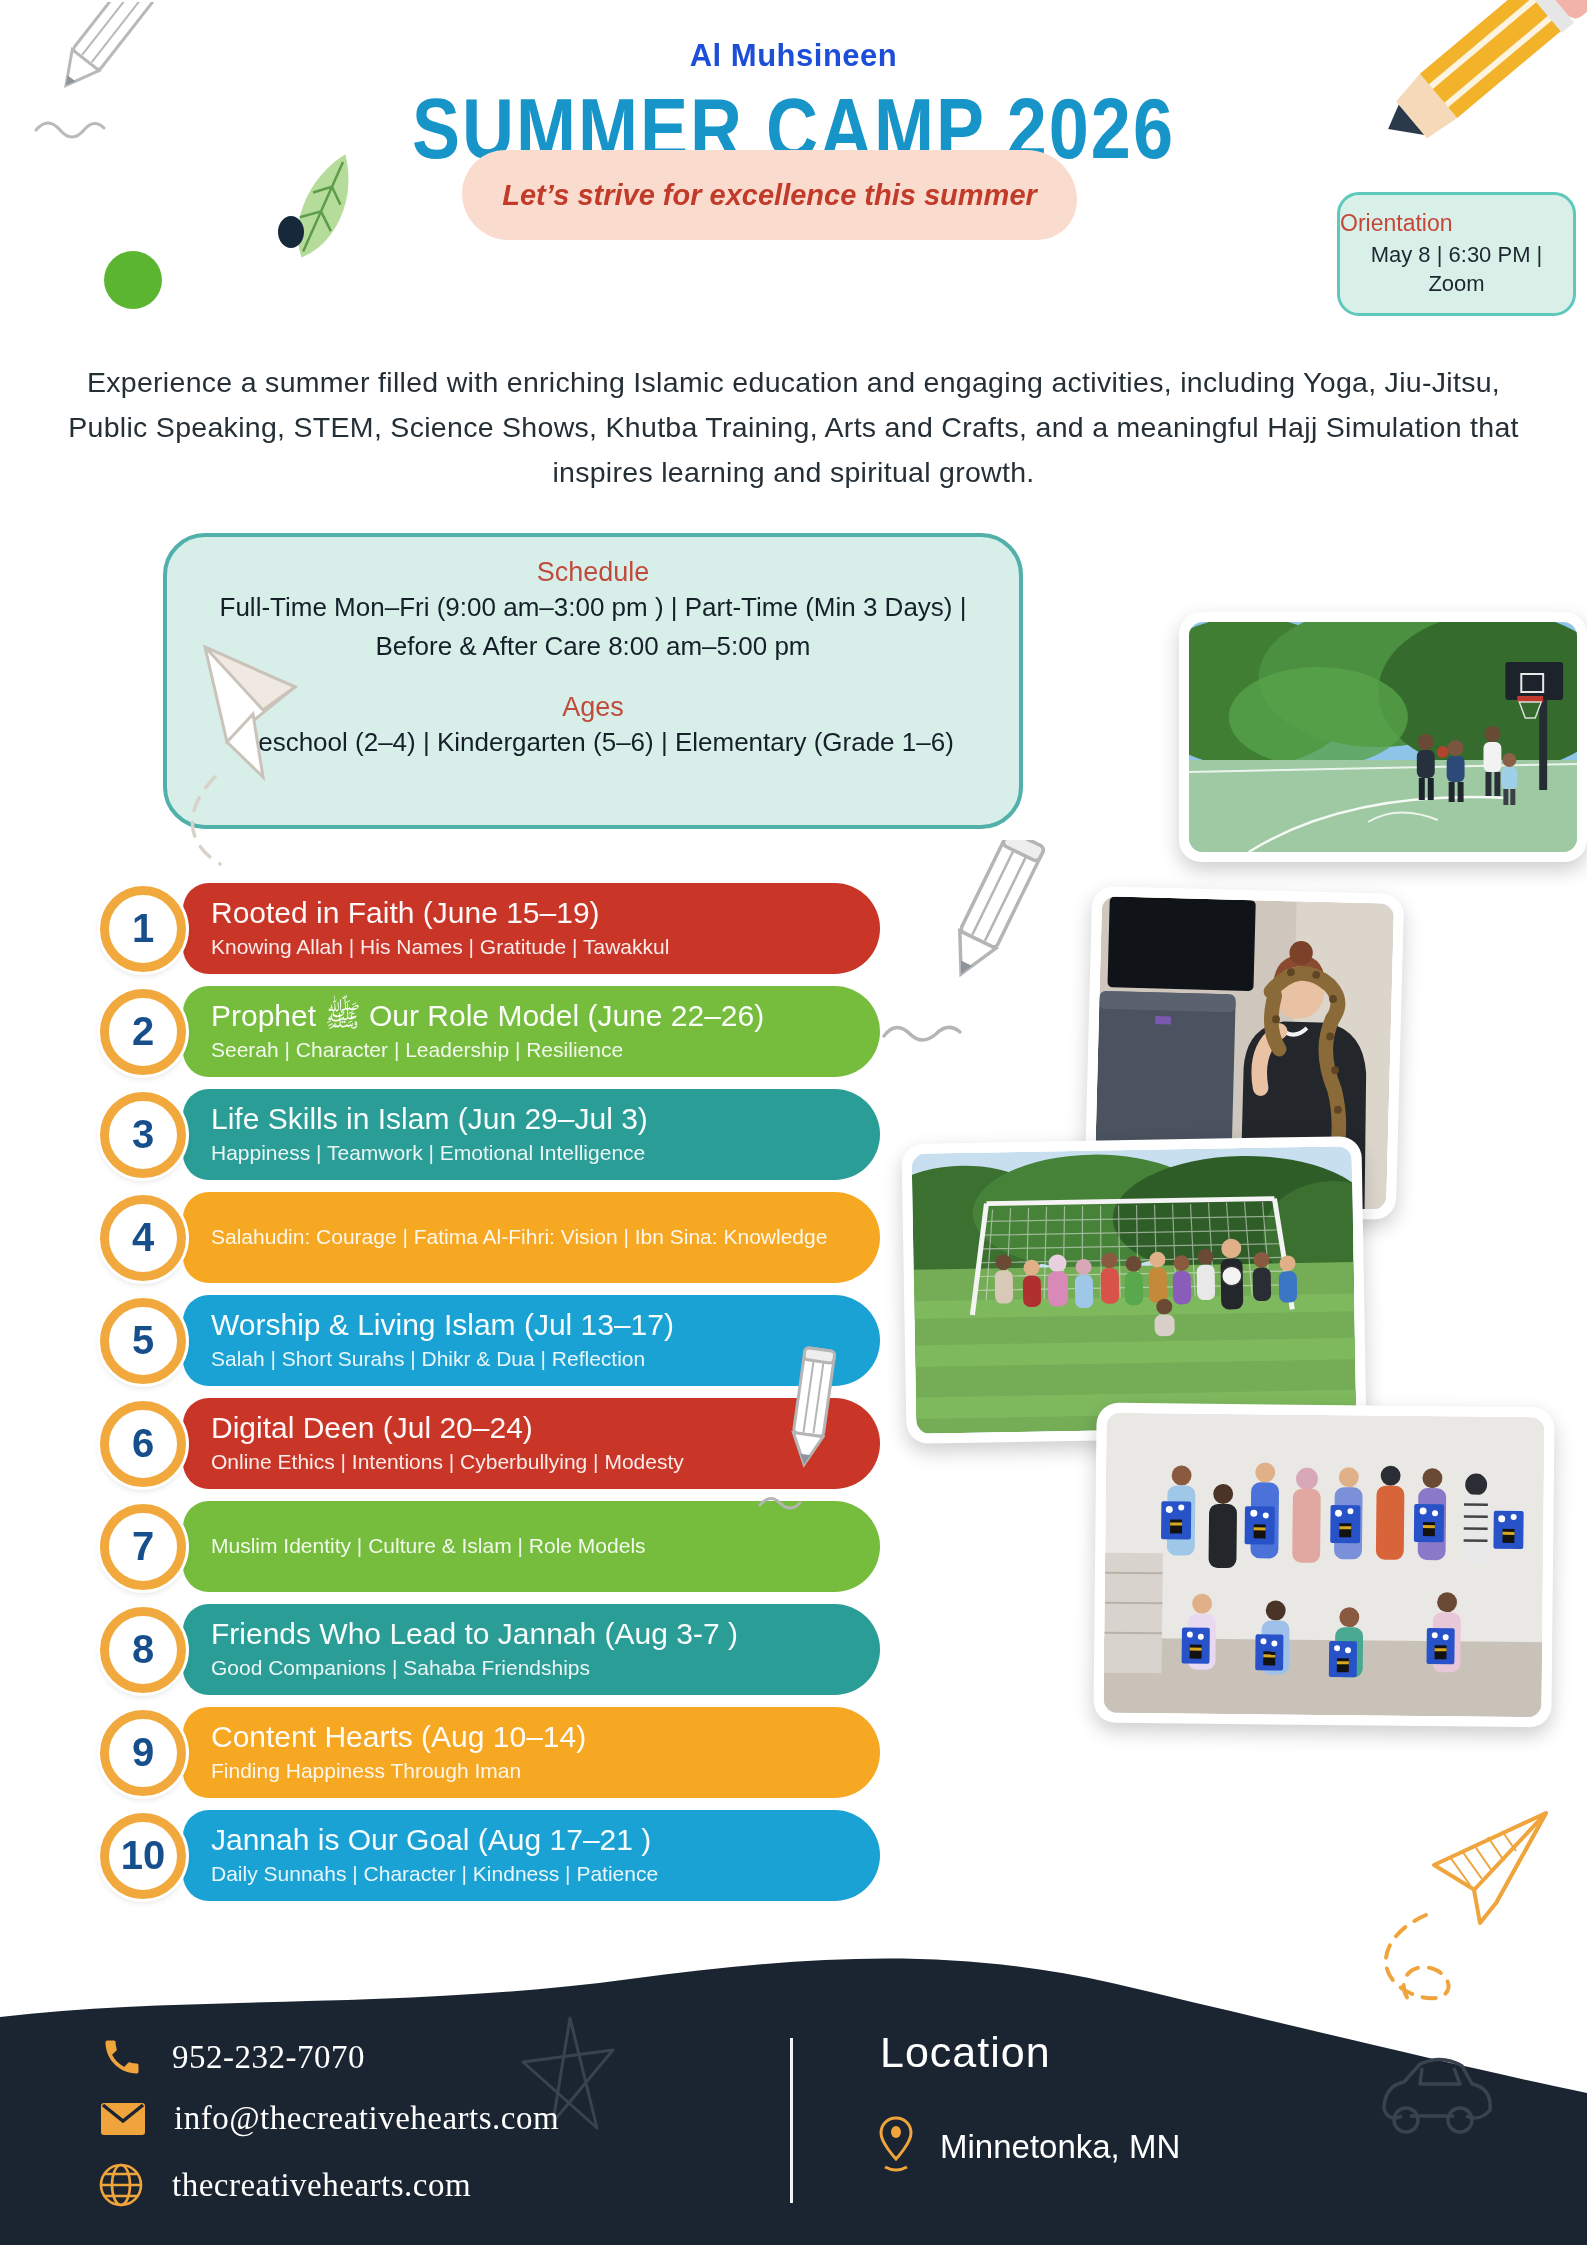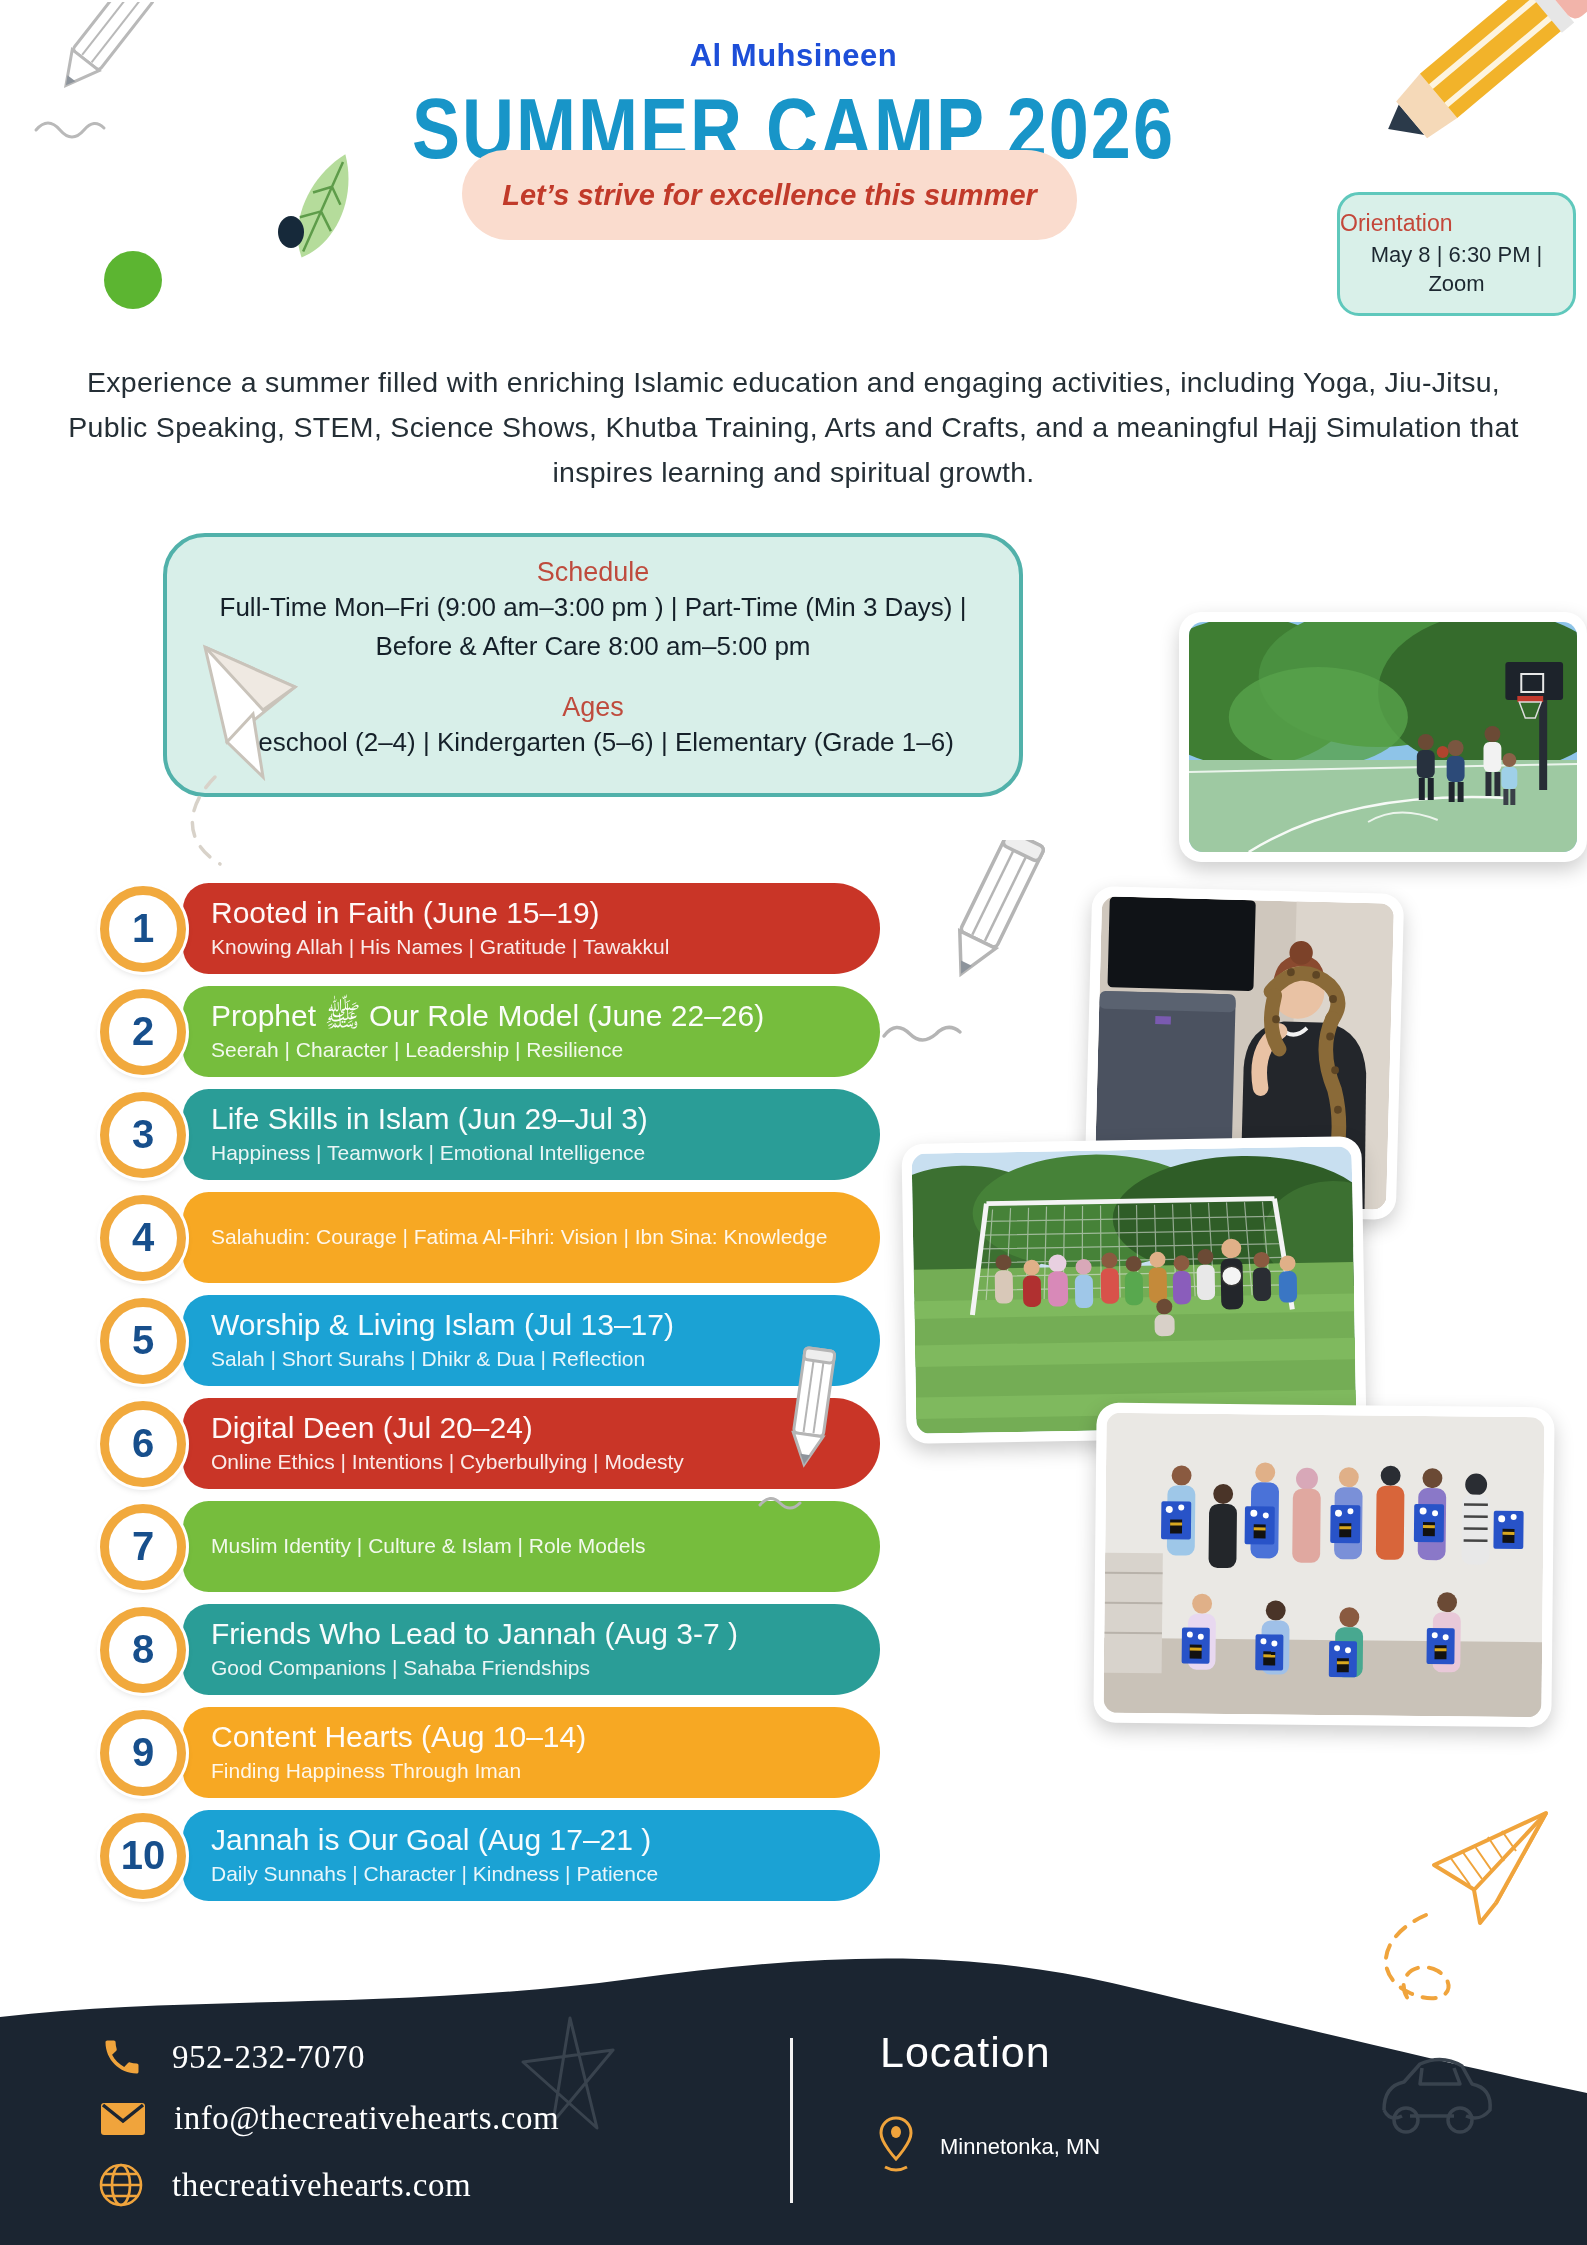--- a/index.html
+++ b/index.html
@@ -17,21 +17,21 @@
   .tagline-box{left:462px;top:150px;width:615px;height:90px;background:#fadcce;border-radius:48px 56px 44px 52px;display:flex;align-items:center;justify-content:center;}
   .tagline-box .txt{font-size:29px;font-weight:700;color:#c13a2a;text-align:center;line-height:1.45;padding:0 40px;font-style:italic;}
   .orientation-card{left:1337px;top:192px;width:233px;height:118px;background:#d9f0e9;border:3px solid #5fc8bc;border-radius:22px;display:flex;flex-direction:column;justify-content:center;}
   .orientation-card .hd{font-size:23px;color:#c4473a;margin-bottom:4px;}
   .orientation-card .bd{font-size:22px;color:#1c2730;text-align:center;line-height:1.3;padding:0 10px;}
 
   
   .intro{left:0;right:0;top:360px;margin:0 auto;width:1500px;text-align:center;font-size:28.5px;line-height:1.58;color:#252f36;letter-spacing:.3px;}
 
   
-  .info-card{left:163px;top:533px;width:860px;height:264px;background:#d8efe9;border:4px solid #51b1aa;border-radius:42px;box-sizing:border-box;text-align:center;}
+  .info-card{left:163px;top:533px;width:860px;height:296px;background:#d8efe9;border:4px solid #51b1aa;border-radius:42px;box-sizing:border-box;text-align:center;}
   .info-card .hd{font-size:27px;color:#bf4b3d;margin-top:20px;}
   .info-card .hd2{font-size:27px;color:#bf4b3d;margin-top:26px;}
   .info-card .ln{font-size:26px;color:#152029;line-height:1.5;}
 
   
   .weeks{left:100px;top:883px;width:780px;display:flex;flex-direction:column;gap:12px;}
   .week-row{display:flex;align-items:center;}
   .week-circle{flex:0 0 auto;width:68px;height:68px;border:9px solid #f1a93d;border-radius:50%;background:#fff;
     box-shadow:0 0 0 3px #ffffff,0 3px 7px rgba(0,0,0,.15);
     display:flex;align-items:center;justify-content:center;z-index:2;}
@@ -55,21 +55,21 @@
   .footer-content{left:0;top:1990px;width:1587px;height:255px;z-index:6;color:#fff;}
   .contact-row{position:absolute;display:flex;align-items:center;}
   .contact-row .ic{flex:0 0 auto;margin-right:28px;display:flex;}
   .contact-phone{left:100px;top:45px;}
   .contact-email{left:100px;top:110px;}
   .contact-web{left:98px;top:172px;}
   .contact-row .tx{font-size:33px;letter-spacing:.5px;font-family:Liberation Serif, serif;}
   .divider{left:790px;top:48px;width:3px;height:165px;background:#f2f2f2;position:absolute;}
   .loc-hd{position:absolute;left:880px;top:38px;font-size:43px;letter-spacing:1px;}
   .loc-row{position:absolute;left:876px;top:125px;display:flex;align-items:center;}
-  .loc-row .tx{font-size:22px;margin-left:24px;}
+  .loc-row .tx{font-size:33px;margin-left:24px;}
 
   .doodle{pointer-events:none;}
 </style>
 </head>
 <body>
 
 <div class="canvas">
 
   <svg class="abs doodle" style="left:28px;top:2px;" width="150" height="170" viewBox="0 0 150 170">
     <g transform="rotate(38 60 60)" fill="#ffffff" stroke="#b9b9b9" stroke-width="3">

